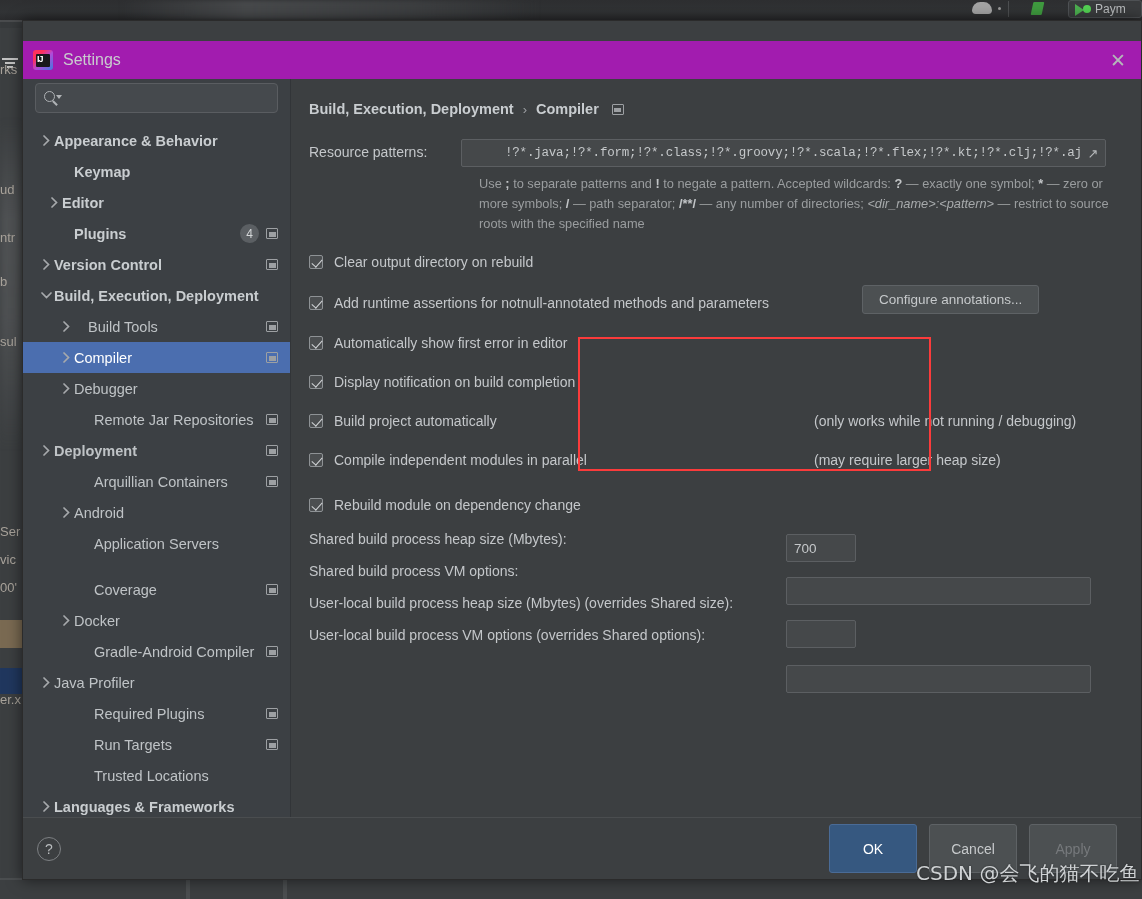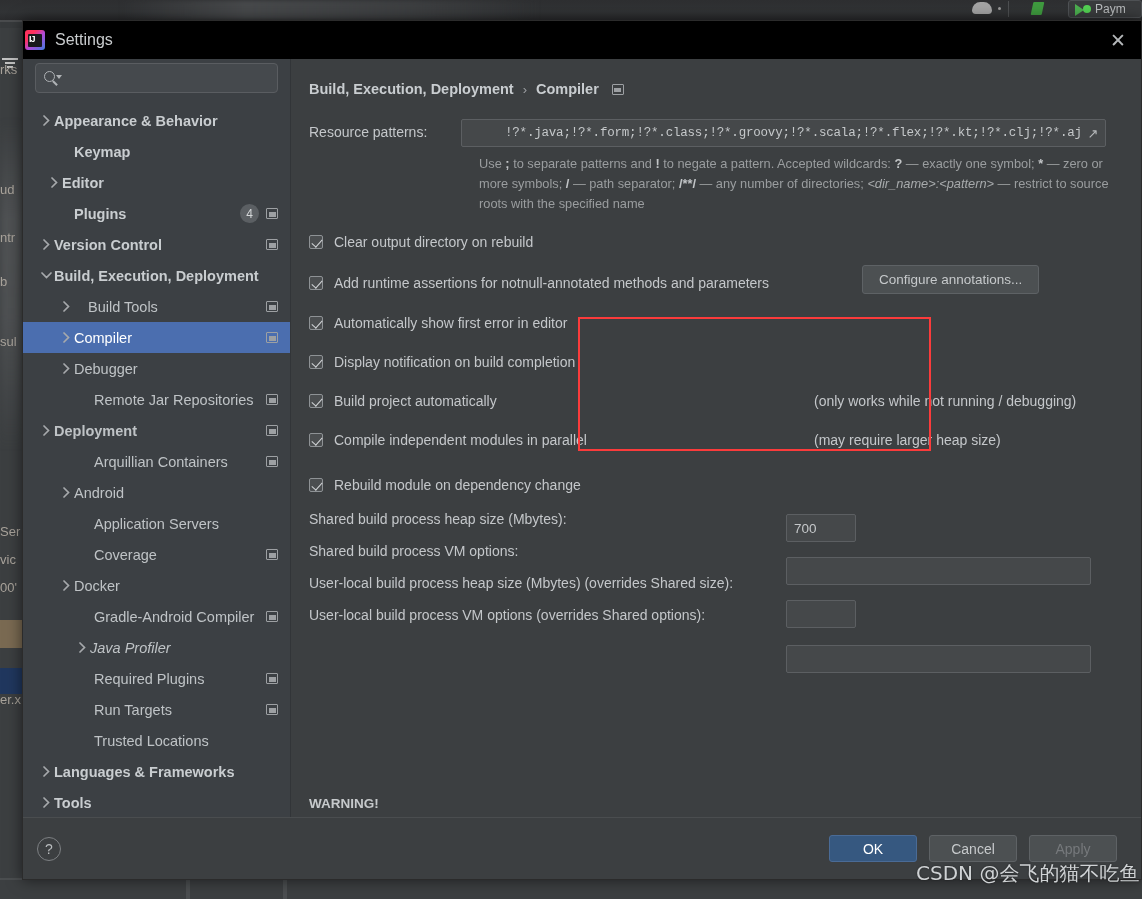--- a/index.html
+++ b/index.html
@@ -71,22 +71,23 @@
     position: absolute; left: 22px; top: 20px;
     width: 1120px; height: 860px;
     background: #3c3f41;
     border: 1px solid #2b2b2b;
     box-shadow: 0 0 14px rgba(0,0,0,.55);
     display: flex; flex-direction: column;
   }
   #titlebar {
     height: 38px; flex: 0 0 38px;
     display: flex; align-items: center;
-    padding: 0 6px 0 2px;
-    background: #000000;
+    padding: 0 6px 0 10px;
+    background: #a21caf;
+    margin-top: 20px;
   }
   #app-icon { width: 20px; height: 20px; position: relative; flex: 0 0 20px; margin-right: 10px; }
   #app-icon .sq { position:absolute; inset:0; border-radius:3px;
       background: linear-gradient(135deg,#fe315d 0%,#fe315d 28%,#b24ad8 55%,#3e7de0 100%); }
   #app-icon .inner { position:absolute; left:3px; top:4px; width:14px; height:13px; background:#19191c; border-radius:1px;}
   #app-icon .ij { position:absolute; left:4px; top:4px; font-size:9px; color:#fff; font-weight:bold;
       font-family:"Liberation Sans",sans-serif; letter-spacing:-1px;}
   #dialog-title { font-size: 16px; color: #c9ccce; }
   #close-btn {
     margin-left: auto; width: 34px; height: 30px;
@@ -210,21 +211,21 @@
     height: 62px; flex: 0 0 62px; border-top: 1px solid #4a4d4f;
     display: flex; align-items: center; padding: 0 24px 0 14px; gap: 12px;
     background: #3c3f41;
   }
   #help-btn {
     width: 24px; height: 24px; border-radius: 50%; border: 1px solid #7d8083;
     color: #b9bcbe; font-size: 14px; display:flex; align-items:center; justify-content:center;
     cursor: pointer;
   }
   .dlg-btn {
-    height: 27px; min-width: 88px; padding: 0 18px; border-radius: 3px;
+    height: 49px; min-width: 88px; padding: 0 18px; border-radius: 3px;
     display:flex; align-items:center; justify-content:center;
     font-size: 14px; cursor: pointer; border: 1px solid #5e6265;
     background: #4c5052; color: #c6c9cb;
   }
   .dlg-btn.primary { background: #365880; border-color: #4a6b96; color: #ffffff; }
   .dlg-btn.disabled { color: #76797c; }
   #footer .spacer { flex: 1 1 auto; }
 
   #watermark {
     position: absolute; left: 916px; top: 860px;
@@ -420,21 +421,21 @@
               </svg>
             </span>
             <span class="label">Android</span>
             <span class="trail"></span>
           </div>
           <div class="tree-row" style="padding-left: 56px;">
             <span class="arrow"></span>
             <span class="label">Application Servers</span>
             <span class="trail"></span>
           </div>
-          <div class="tree-row" style="padding-left: 56px;">
+          <div class="tree-row" style="padding-left: 56px; margin-top: 15px;">
             <span class="arrow"></span>
             <span class="label">Coverage</span>
             <span class="trail">
               <span class="mod-icon"></span>
             </span>
           </div>
           <div class="tree-row" style="padding-left: 36px;">
             <span class="arrow">
               <svg width="7" height="11" viewBox="0 0 7 11">
                 <path d="M1 1 L5.5 5.5 L1 10" fill="none" stroke="currentColor" stroke-width="1.7" stroke-linecap="round"></path>
@@ -443,21 +444,21 @@
             <span class="label">Docker</span>
             <span class="trail"></span>
           </div>
           <div class="tree-row" style="padding-left: 56px;">
             <span class="arrow"></span>
             <span class="label">Gradle-Android Compiler</span>
             <span class="trail">
               <span class="mod-icon"></span>
             </span>
           </div>
-          <div class="tree-row" style="padding-left: 52px; font-style: italic;">
+          <div class="tree-row" style="padding-left: 16px;">
             <span class="arrow">
               <svg width="7" height="11" viewBox="0 0 7 11">
                 <path d="M1 1 L5.5 5.5 L1 10" fill="none" stroke="currentColor" stroke-width="1.7" stroke-linecap="round"></path>
               </svg>
             </span>
             <span class="label">Java Profiler</span>
             <span class="trail"></span>
           </div>
           <div class="tree-row" style="padding-left: 56px;">
             <span class="arrow"></span>

